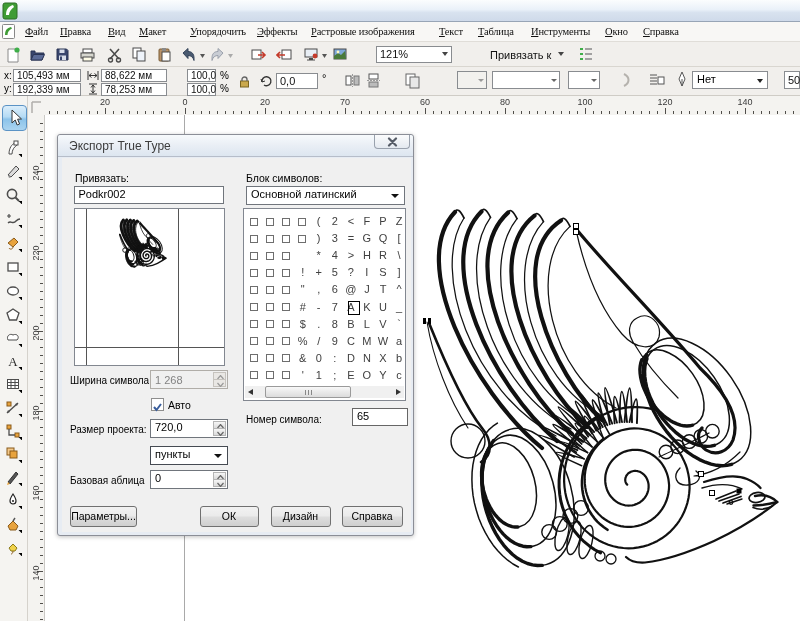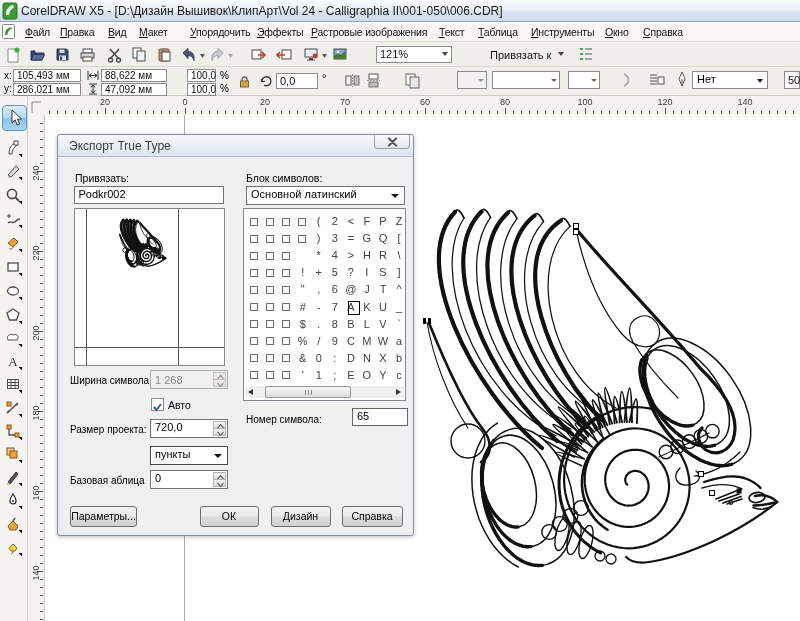--- a/index.html
+++ b/index.html
@@ -1,21 +1,21 @@
 <!DOCTYPE html>
 <html><head><meta charset="utf-8">
 <style>
 * { margin:0; padding:0; box-sizing:border-box; }
 html,body { width:800px; height:621px; overflow:hidden; }
 body { font-family:"Liberation Sans", sans-serif; position:relative; background:#fff; }
 .titlebar { position:absolute; left:0; top:0; width:800px; height:22px;
   background:linear-gradient(180deg,#fbfdfe 0%,#eaf1f9 45%,#d8e2ef 60%,#cfdaea 100%);
   border-bottom:1px solid #98a5b6; }
 .title { position:absolute; left:21px; top:4px; font-size:12px; color:#1a1a1a; white-space:nowrap; }
-.menubar { position:absolute; left:0; top:22px; width:800px; height:20px; background:#f8f7f5; border-bottom:1px solid #e0ddd8; }
+.menubar { position:absolute; left:0; top:22px; width:800px; height:20px; background:#f8f7f5; border-bottom:1px solid #e0ddd8;font-family:Liberation Serif, serif; }
 .menu { position:absolute; top:4px; font-size:10.5px; letter-spacing:-0.2px; color:#111; }
 .toolbar { position:absolute; left:0; top:42px; width:800px; height:25px; background:#f1efec; border-bottom:1px solid #d9d6d0; }
 .propbar { position:absolute; left:0; top:67px; width:800px; height:29px; background:#f1efec; border-bottom:1px solid #cfccc6; }
 .field { position:absolute; background:#fff; border:1px solid #898c90; font-size:10px; color:#111; padding:0 3px; line-height:11px; }
 .hrul { position:absolute; left:44px; top:96px; width:756px; height:19px; background:#f4f3f0; }
 .htick { position:absolute; bottom:1px; width:1px; background:#504e4a; }
 .hlab { position:absolute; top:1px; width:22px; text-align:center; font-size:9px; color:#3a3a3a; }
 .vrul { position:absolute; left:28px; top:115px; width:16px; height:506px; background:#f4f3f0; }
 .vtick { position:absolute; right:1px; height:1px; background:#504e4a; }
 .vlab { position:absolute; right:-2px; font-size:9px; color:#3a3a3a; transform:rotate(-90deg); transform-origin:center; width:20px; text-align:center; }
@@ -47,21 +47,20 @@
 .gsel { position:absolute; left:104.5px; top:92px; width:12px; height:14px; border:1px solid #000; }
 .sp { position:absolute; right:1px; width:13px; height:8px; background:linear-gradient(180deg,#f6f6f6,#dadada); border:1px solid #b4b4b4; }
 .sp svg { position:absolute; left:2.5px; top:1.5px; }
 </style></head>
 <body>
 <div class="titlebar">
  <svg width="17" height="19" style="position:absolute;left:2px;top:2px" viewBox="0 0 17 19">
    <rect x="1" y="1" width="14" height="16" rx="2" fill="#3f9c35" stroke="#2c6e26"></rect>
    <path d="M4 13 C4 7 7 4 11 3 L12 5 C9 7 7 10 7 13 Z" fill="#fff"></path>
  </svg>
- <div class="title">CorelDRAW X5 - [D:\Дизайн Вышивок\КлипАрт\Vol 24 - Calligraphia II\001-050\006.CDR]</div>
 </div>
 <div class="menubar">
  <svg width="13" height="15" style="position:absolute;left:2px;top:2px" viewBox="0 0 13 15">
    <rect x="0.5" y="0.5" width="12" height="14" rx="1" fill="#fff" stroke="#888"></rect>
    <path d="M3 11 C3 6 5 4 9 3 L10 4.5 C7 6 5.5 8 5.5 11 Z" fill="#3f9c35"></path>
  </svg>
  <div class="menu" style="left:25px"><u>Ф</u>айл</div>
     <div class="menu" style="left:60px"><u>П</u>равка</div>
     <div class="menu" style="left:108px"><u>В</u>ид</div>
     <div class="menu" style="left:139px"><u>М</u>акет</div>
@@ -147,29 +146,29 @@
 <div style="position:absolute;left:558px;top:10px;width:0;height:0;border-left:3.5px solid transparent;border-right:3.5px solid transparent;border-top:4px solid #444"></div>
 <svg width="16" height="16" viewBox="0 0 16 16" style="position:absolute;left:578px;top:4px">
       <path d="M2 3 h3 M2 8 h3 M2 13 h3" stroke="#3fae49" stroke-width="2"></path>
       <path d="M7 3 h7 M7 8 h7 M7 13 h7" stroke="#888" stroke-width="1.4"></path>
     </svg>
 </div>
 <div class="propbar">
     <div style="position:absolute;left:4px;top:3px;font-size:10px">x:</div>
     <div style="position:absolute;left:4px;top:16px;font-size:10px">y:</div>
     <div class="field" style="left:13px;top:2px;width:68px;height:13px">105,493 мм</div>
-    <div class="field" style="left:13px;top:16px;width:68px;height:13px">286,021 мм</div>
+    <div class="field" style="left:13px;top:16px;width:68px;height:13px">192,339 мм</div>
     <svg width="12" height="11" viewBox="0 0 12 11" style="position:absolute;left:87px;top:3px">
       <path d="M1 1 v9 M11 1 v9 M2 5.5 h8 M2 5.5 l2.5 -2 m-2.5 2 l2.5 2 M10 5.5 l-2.5 -2 m2.5 2 l-2.5 2" stroke="#333" fill="none"></path>
     </svg>
     <svg width="12" height="12" viewBox="0 0 12 12" style="position:absolute;left:87px;top:16px">
       <path d="M2 1 h8 M2 11 h8 M6 2 v8 M6 2 l-2 2.5 m2 -2.5 l2 2.5 M6 10 l-2 -2.5 m2 2.5 l2 -2.5" stroke="#333" fill="none"></path>
     </svg>
     <div class="field" style="left:101px;top:2px;width:66px;height:13px">88,622 мм</div>
-    <div class="field" style="left:101px;top:16px;width:66px;height:13px">47,092 мм</div>
+    <div class="field" style="left:101px;top:16px;width:66px;height:13px">78,253 мм</div>
     <div class="field" style="left:187px;top:2px;width:29px;height:13px">100,0</div>
     <div class="field" style="left:187px;top:16px;width:29px;height:13px">100,0</div>
     <div style="position:absolute;left:220px;top:3px;font-size:10px">%</div>
     <div style="position:absolute;left:220px;top:16px;font-size:10px">%</div>
     <svg width="11" height="12" viewBox="0 0 11 12" style="position:absolute;left:239px;top:9px">
       <rect x="1.5" y="5" width="8" height="6" fill="#caa84c" stroke="#7a6420"></rect>
       <path d="M3 5 V3.5 a2.5 2.5 0 0 1 5 0 V5" fill="none" stroke="#666" stroke-width="1.4"></path>
     </svg>
     <svg width="13" height="13" viewBox="0 0 13 13" style="position:absolute;left:260px;top:8px">
       <path d="M2 7 a4.5 4.5 0 1 1 2 3" fill="none" stroke="#333" stroke-width="1.4"></path>

